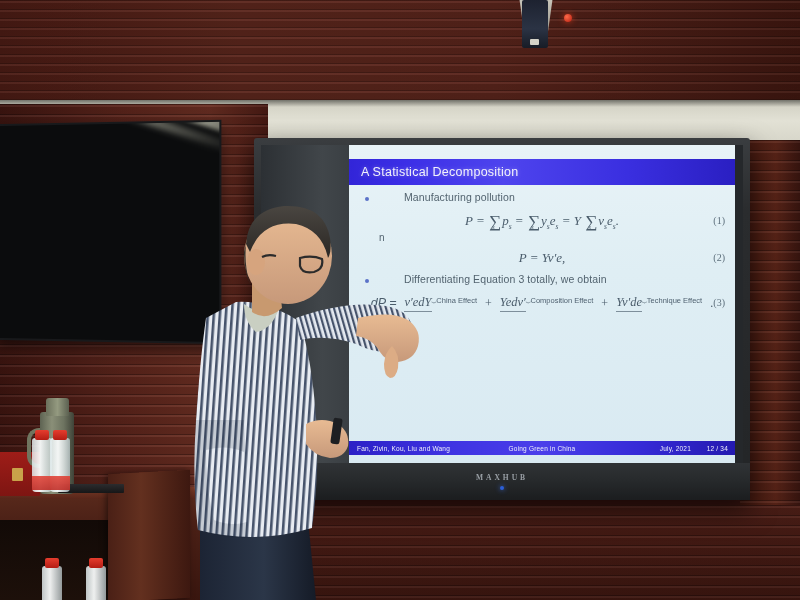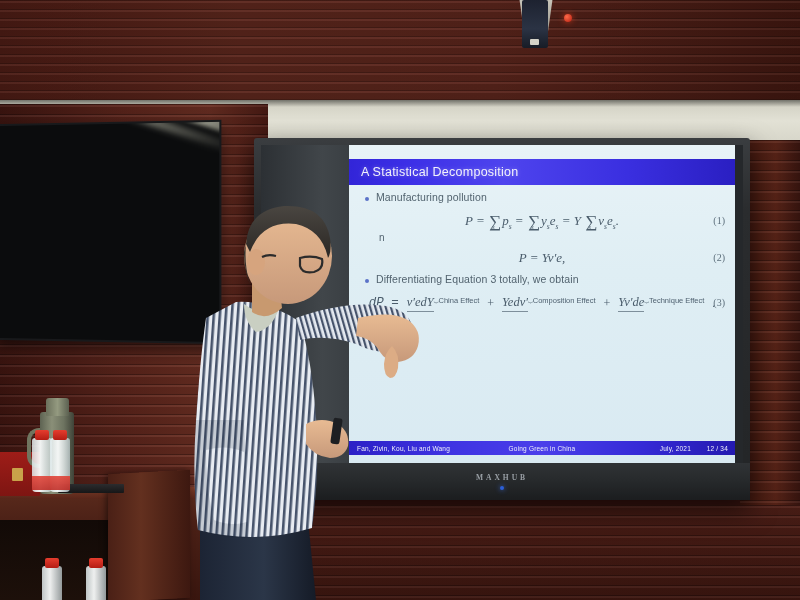--- a/index.html
+++ b/index.html
@@ -195,20 +195,21 @@
     border-radius: 50%;
     background: #5b72c8;
     margin-top: 6px;
     margin-right: 7px;
     flex: 0 0 auto;
   }
   .bullet-text {
     font-size: 10.5px;
     color: #52636f;
     letter-spacing: 0.1px;
+    margin-left: 28px;
   }
   .eq-line {
     position: relative;
     display: flex;
     align-items: center;
     justify-content: center;
     margin-top: 7px;
   }
   .eq-body {
     font-family: "Liberation Serif", serif;
@@ -290,21 +291,21 @@
     margin-top: 1px;
     white-space: nowrap;
   }
   .plus {
     font-family: "Liberation Serif", serif;
     font-size: 12px;
     color: #4a5c6b;
     margin-top: 1px;
   }
   .dp-lead {
-    font-family: Liberation Mono, monospace;
+    font-family: Liberation Sans, sans-serif;
     font-style: italic;
     font-size: 12.5px;
     color: #4a5c6b;
     margin-top: 1px;
   }
 
   
   .slide-footer {
     position: absolute;
     left: 0; bottom: 8px;

